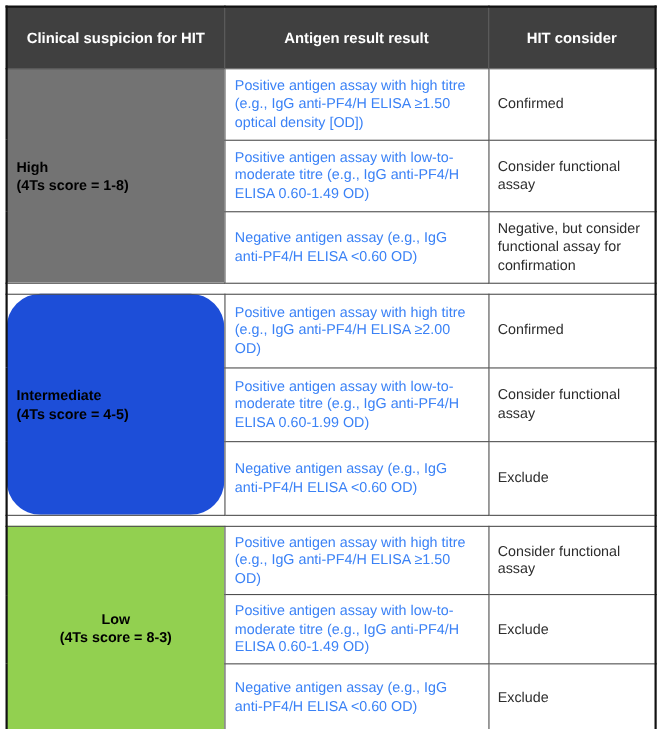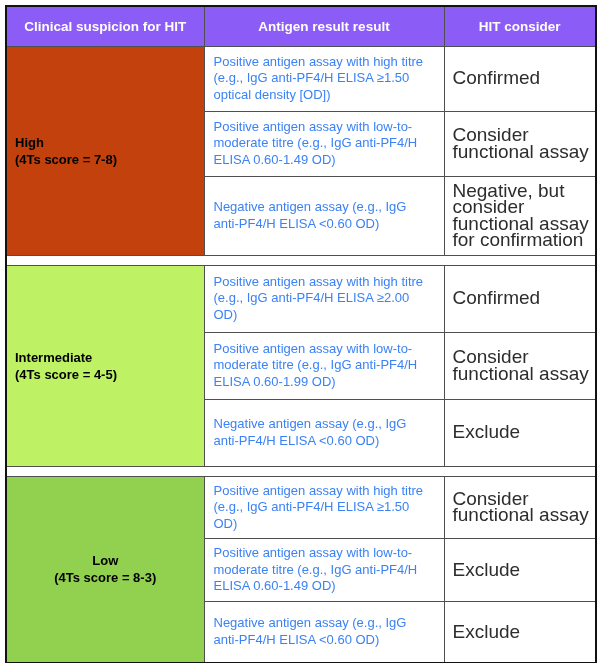--- a/index.html
+++ b/index.html
@@ -23,26 +23,26 @@
   }
   col.c1 { width: 198px; }
   col.c2 { width: 240px; }
   col.c3 { width: 152px; }
   th, td {
     border: 1px solid #4f4f4f;
     vertical-align: middle;
     box-sizing: border-box;
   }
   th.head-cell {
-    background: #8b5cf6;
+    background: #404040;
     color: #ffffff;
     font-size: 13.5px;
     font-weight: bold;
     text-align: center;
-    height: 40px;
+    height: 56px;
     padding: 2px 4px;
   }
   td.section-cell {
     padding: 6px 8px;
     color: #000000;
     font-size: 13px;
     font-weight: bold;
     line-height: 17px;
     text-align: left;
   }
@@ -50,21 +50,21 @@
     background: #ffffff;
     color: #3b82f6;
     font-size: 13px;
     line-height: 16.5px;
     padding: 6px 10px 6px 9px;
     text-align: left;
   }
   td.diag-cell {
     background: #ffffff;
     color: #2d2d2d;
-    font-size: 19px;
+    font-size: 13px;
     line-height: 16.5px;
     padding: 6px 6px 6px 8px;
     text-align: left;
   }
   tr.r-high td.body-cell { height: 65px; }
   tr.r-mid td.body-cell { height: 67px; }
   tr.r-low td.body-cell { height: 62px; }
   tr.spacer-row td {
     background: #ffffff;
     height: 10px;
@@ -84,42 +84,42 @@
     <thead>
       <tr>
         <th class="head-cell">Clinical suspicion for HIT</th>
         <th class="head-cell">Antigen result result</th>
         <th class="head-cell">HIT consider</th>
       </tr>
     </thead>
     <tbody>
 
       <tr class="r-high">
-        <td class="section-cell" rowspan="3" style="background-color: #c2410c;">
+        <td class="section-cell" rowspan="3" style="background-color: #737373;">
           <div>High</div>
-          <div>(4Ts score = 7-8)</div>
+          <div>(4Ts score = 1-8)</div>
         </td>
         <td class="assay-cell body-cell">Positive antigen assay with high titre (e.g., IgG anti-PF4/H ELISA ≥1.50 optical density [OD])</td>
         <td class="diag-cell body-cell">Confirmed</td>
       </tr>
       <tr class="r-high">
         <td class="assay-cell body-cell">Positive antigen assay with low-to-moderate titre (e.g., IgG anti-PF4/H ELISA 0.60-1.49 OD)</td>
         <td class="diag-cell body-cell">Consider functional assay</td>
       </tr>
       <tr class="r-high">
         <td class="assay-cell body-cell">Negative antigen assay (e.g., IgG anti-PF4/H ELISA &lt;0.60 OD)</td>
         <td class="diag-cell body-cell">Negative, but consider functional assay for confirmation</td>
       </tr>
 
       <tr class="spacer-row">
         <td colspan="3"></td>
       </tr>
 
       <tr class="r-mid">
-        <td class="section-cell" rowspan="3" style="background-color: #bef264;">
+        <td class="section-cell" rowspan="3" style="background-color: #1d4ed8; border-radius: 31px;">
           <div>Intermediate</div>
           <div>(4Ts score = 4-5)</div>
         </td>
         <td class="assay-cell body-cell">Positive antigen assay with high titre (e.g., IgG anti-PF4/H ELISA ≥2.00 OD)</td>
         <td class="diag-cell body-cell">Confirmed</td>
       </tr>
       <tr class="r-mid">
         <td class="assay-cell body-cell">Positive antigen assay with low-to-moderate titre (e.g., IgG anti-PF4/H ELISA 0.60-1.99 OD)</td>
         <td class="diag-cell body-cell">Consider functional assay</td>
       </tr>

